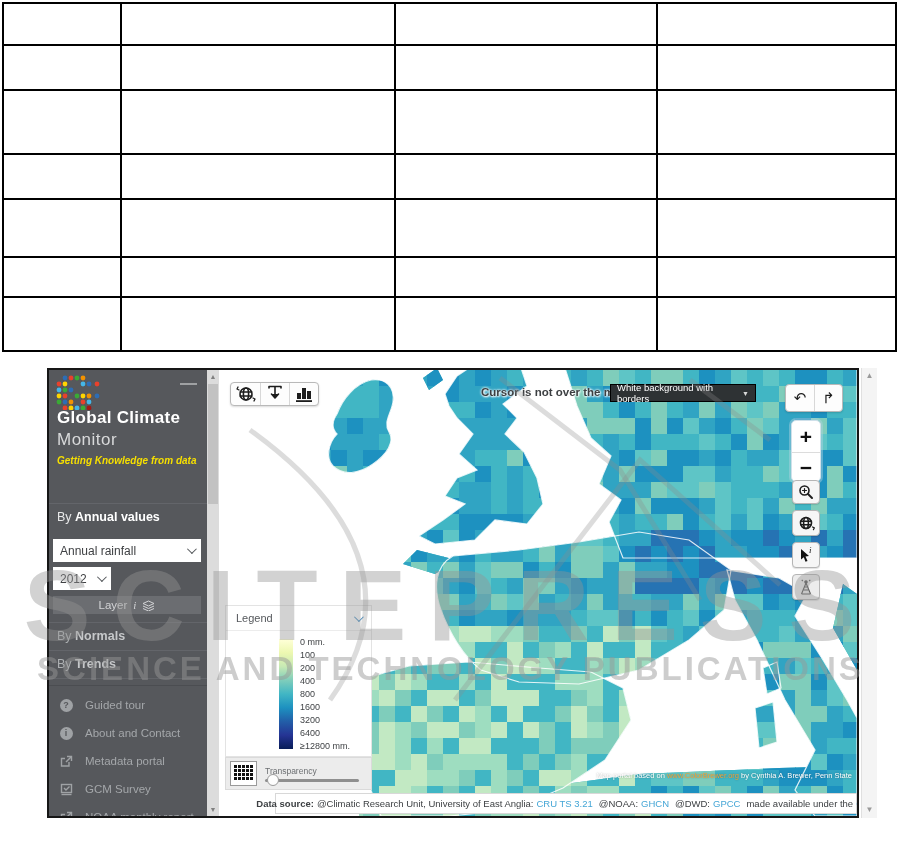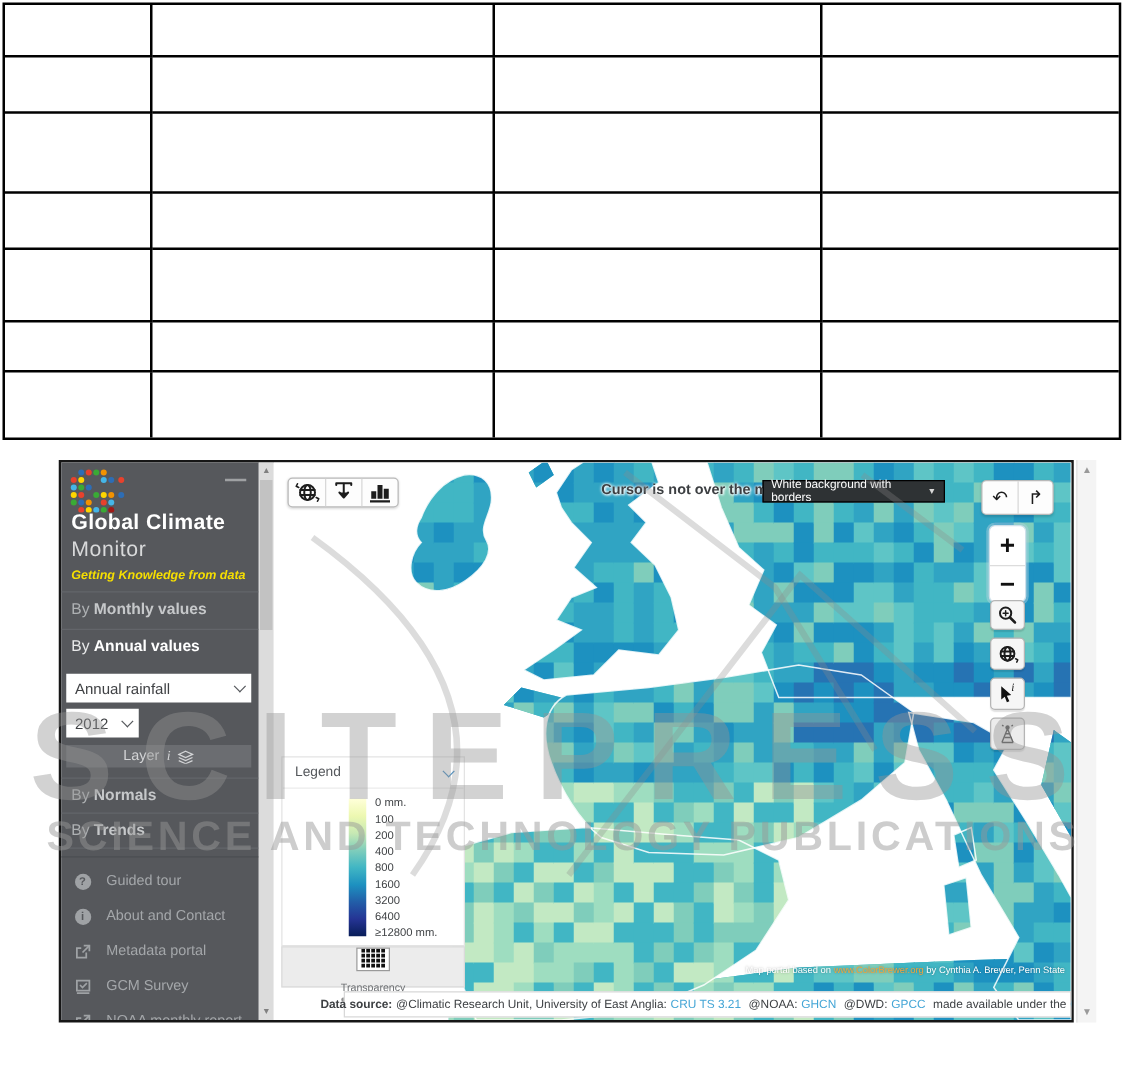--- a/index.html
+++ b/index.html
@@ -91,21 +91,21 @@
   
   #legend { position:absolute; left:6px; top:235px; width:147px; background:#fff; border:1px solid #e3e3e3; }
   #legend-head { height:25px; display:flex; align-items:center; justify-content:space-between;
     padding:0 10px; border-bottom:1px solid #ececec; font-size:11px; color:#55585c; }
   #legend-head .chev { border-color:#4a90c4; }
   #legend-body { position:relative; height:125px; }
   #colorbar { position:absolute; left:53px; top:8px; width:14px; height:110px;
     background:linear-gradient(to bottom,#ffffd9,#edf8b1,#c7e9b4,#7fcdbb,#41b6c4,#1d91c0,#225ea8,#253494,#081d58); }
   .cb-label { position:absolute; left:74px; font-size:9px; color:#404346; white-space:nowrap; }
   #legend-foot { position:absolute; left:6px; top:387px; width:147px; height:33px; background:#ececec;
-    border:1px solid #dadada; display:flex; align-items:center; gap:8px; padding:0 4px;flex-direction:column; }
+    border:1px solid #dadada; display:flex; align-items:center; gap:8px; padding:0 4px; }
   #grid-btn { width:27px; height:25px; background:#fff; border:1px solid #9a9a9a; display:flex;
     align-items:center; justify-content:center; }
   #transp { flex:1; }
   #transp .lbl { font-size:8.5px; color:#6c6f72; margin-bottom:3px; }
   #transp .track { position:relative; height:3px; background:#8f8f8f; border-radius:2px; width:92%; }
   #transp .knob { position:absolute; left:2px; top:-5px; width:12px; height:12px; background:#fdfdfd;
     border:1px solid #9a9a9a; border-radius:50%; }
 
   #scale-text { position:absolute; right:6px; top:384px; font-size:11px; font-weight:bold; color:#3b3e41;
     text-shadow:0 0 2px #fff;margin-top:44px; }
@@ -199,21 +199,20 @@
             <circle cx="21" cy="34" r="2.4" fill="#45b6e8"></circle>
             <circle cx="27" cy="34" r="2.4" fill="#3aaa35"></circle>
             <circle cx="33" cy="34" r="2.4" fill="#a01916"></circle>
         </g>
       </svg>
       <div id="sb-dash"></div>
       <div id="brand1">Global Climate</div>
       <div id="brand2">Monitor</div>
       <div id="tagline">Getting Knowledge from data</div>
 
-      <div class="sb-sec" style="top:103px"><span>By </span><b>Monthly values</b></div>
       <div class="sb-sec active" style="top:133px"><span>By </span><b>Annual values</b></div>
 
       <div class="sb-select" style="top:169px;width:148px">
         <span>Annual rainfall</span>
         <span class="chev"></span>
       </div>
       <div class="sb-select" style="top:197px;width:58px">
         <span>2012</span>
         <span class="chev"></span>
       </div>

